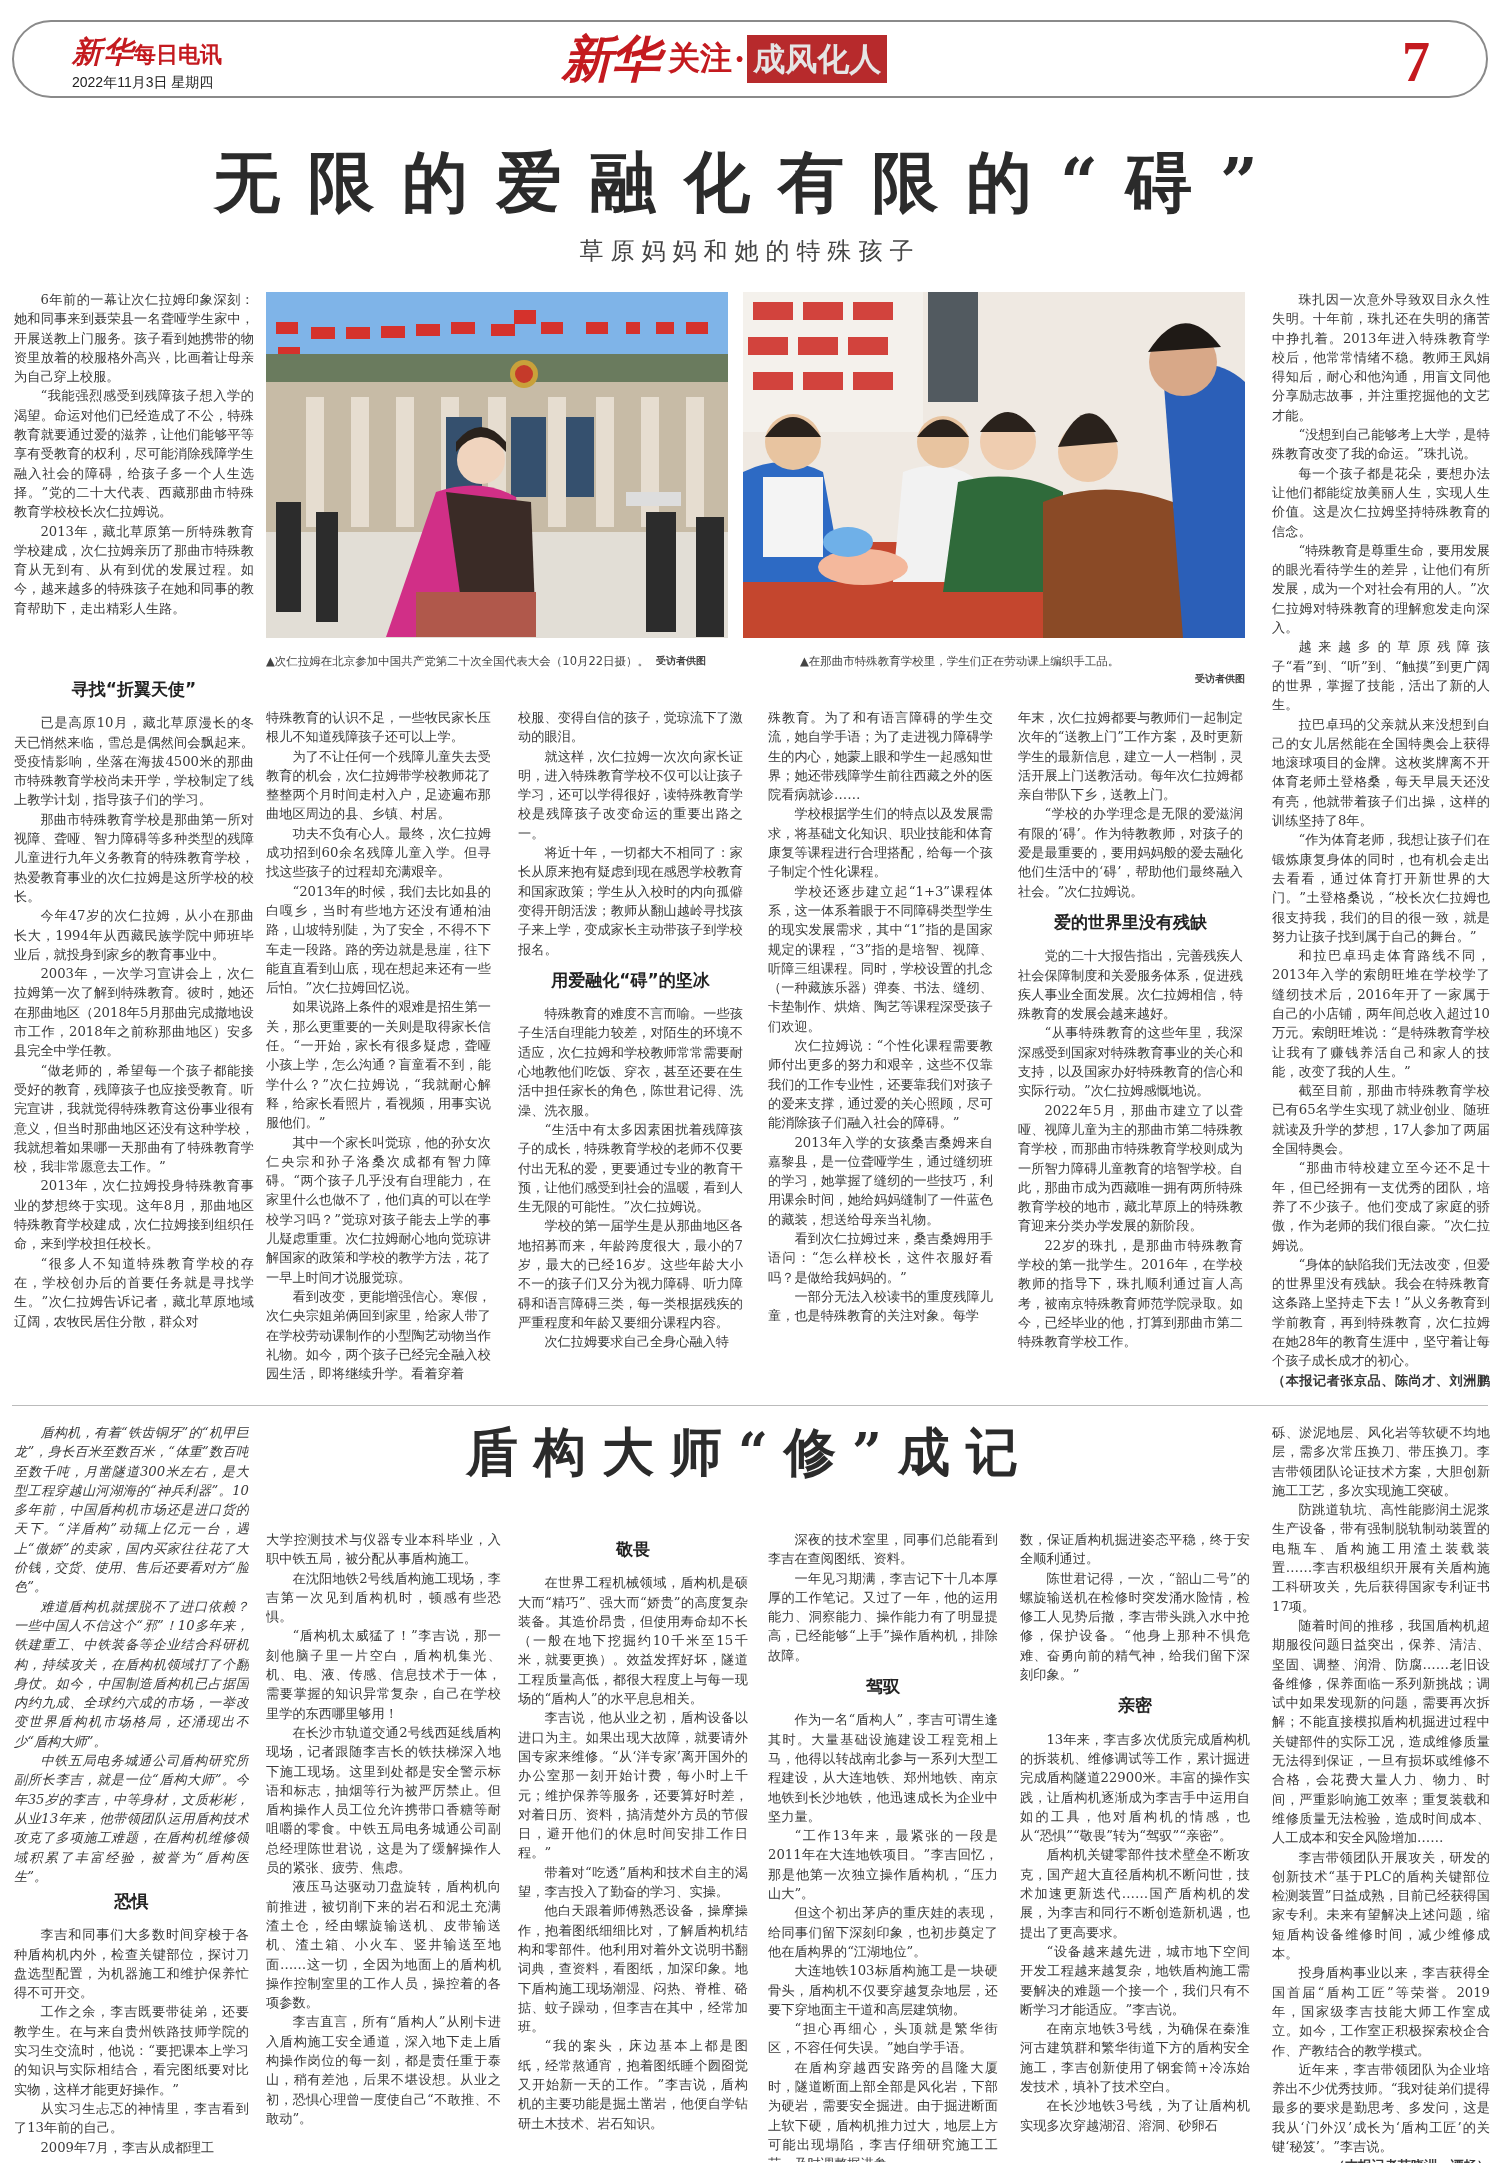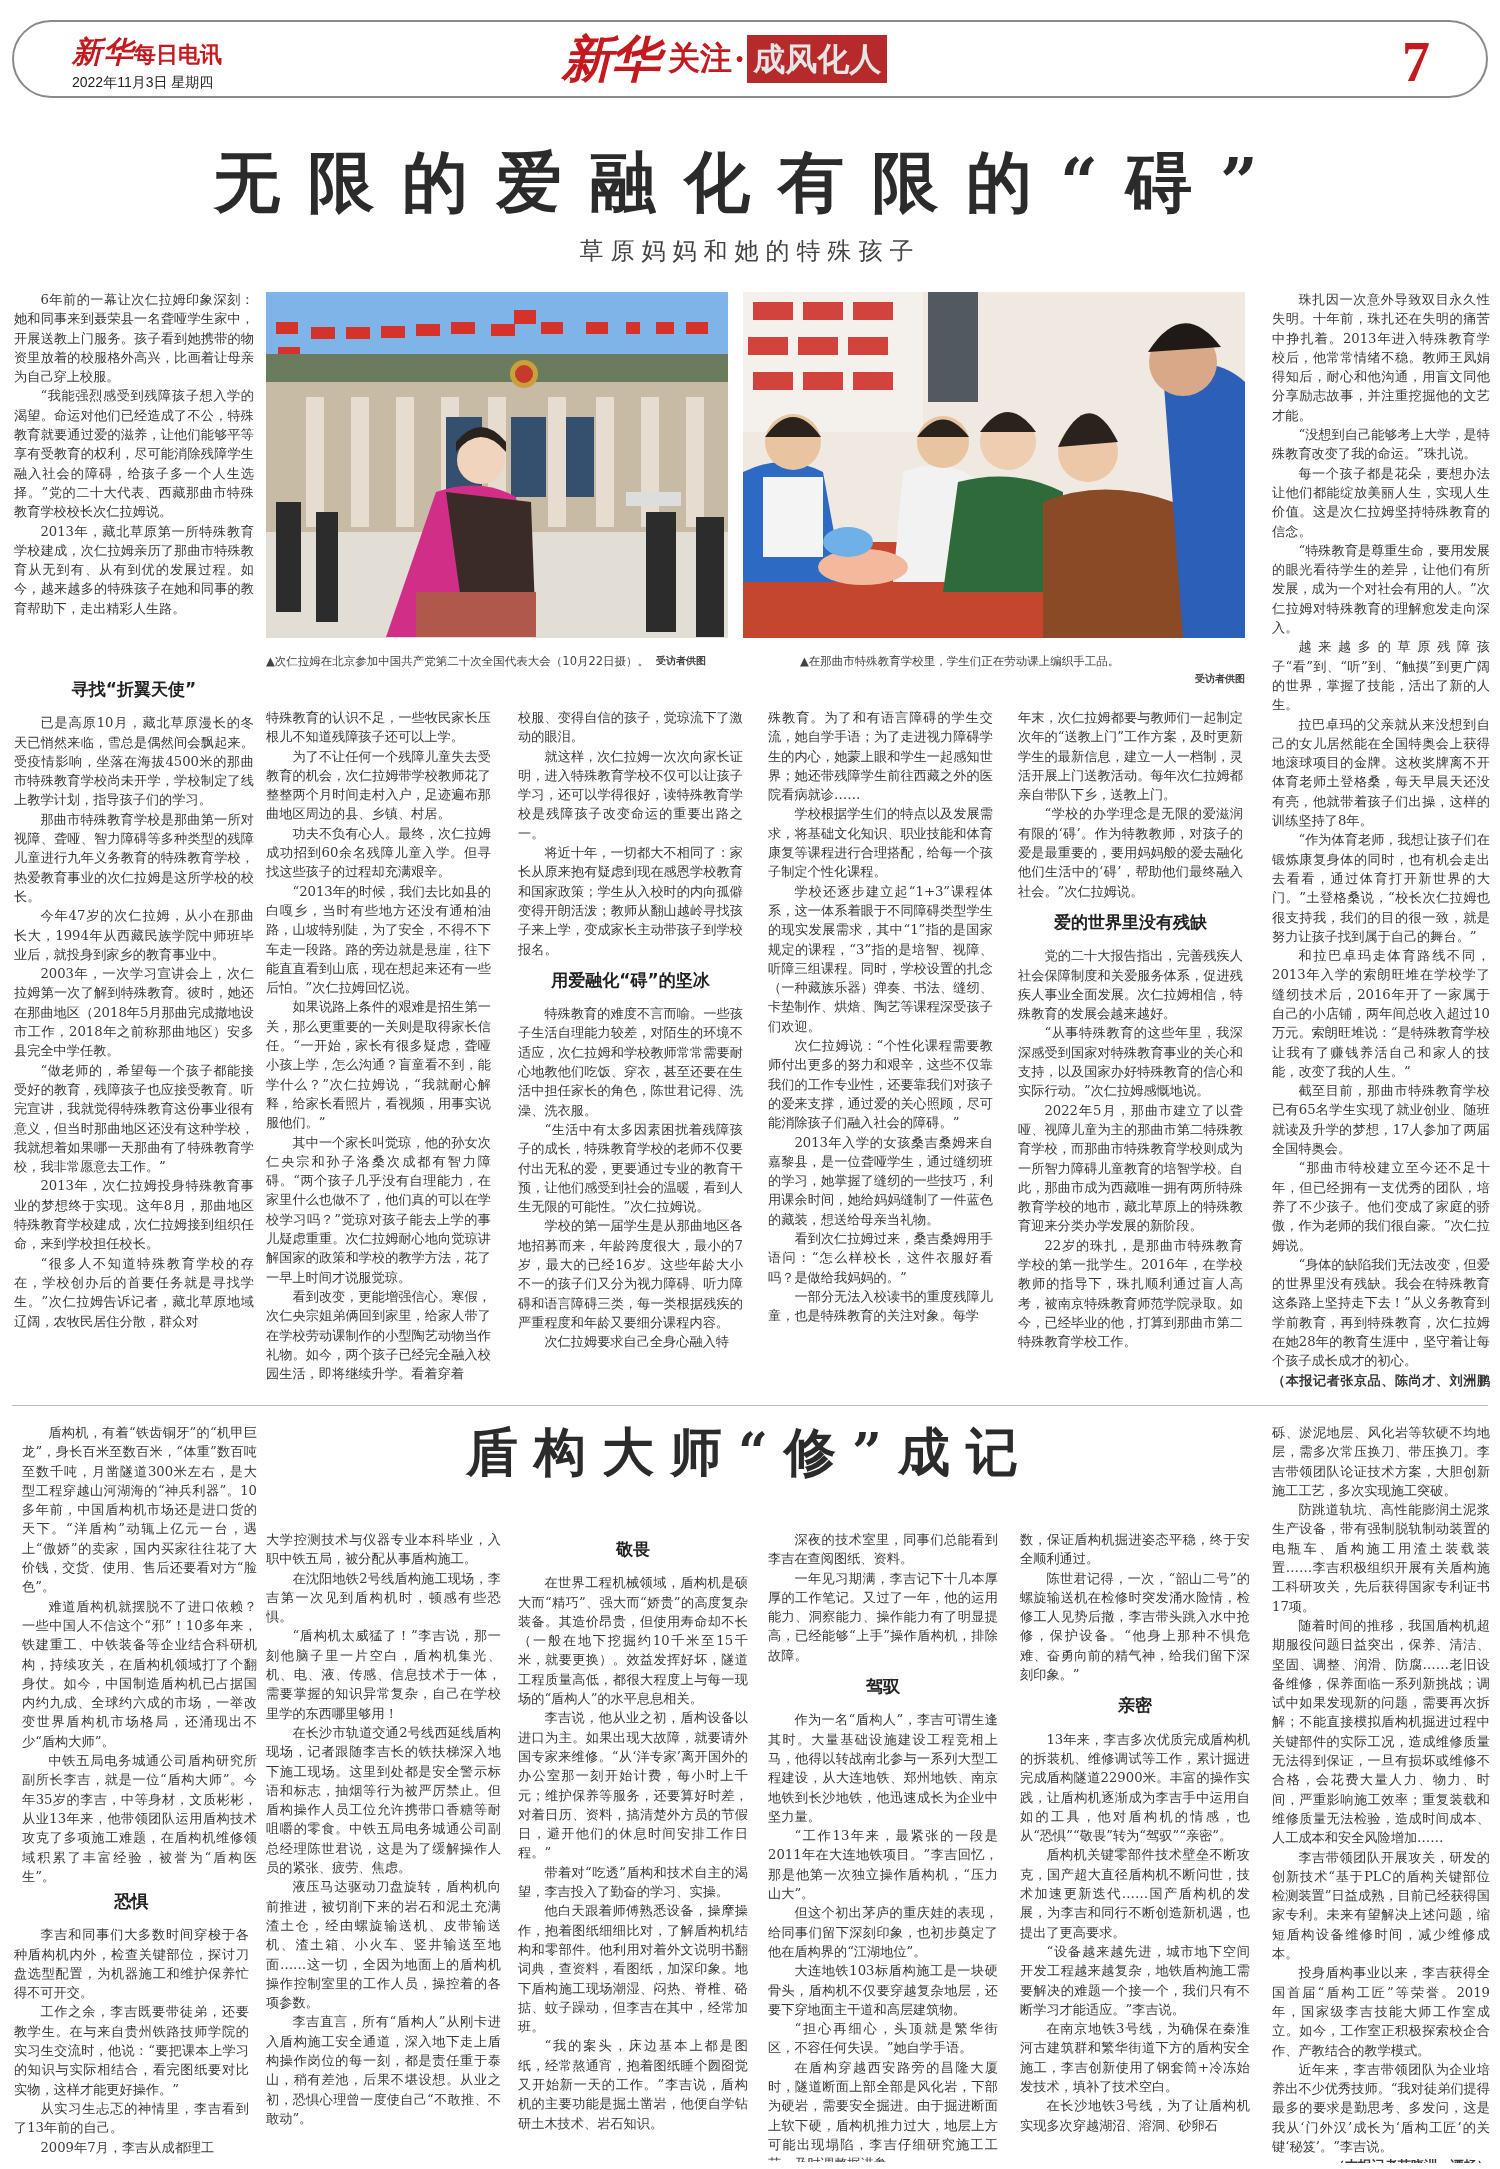--- a/index.html
+++ b/index.html
@@ -233,21 +233,21 @@
   <p>截至目前，那曲市特殊教育学校已有65名学生实现了就业创业、随班就读及升学的梦想，17人参加了两届全国特奥会。</p>
   <p>“那曲市特校建立至今还不足十年，但已经拥有一支优秀的团队，培养了不少孩子。他们变成了家庭的骄傲，作为老师的我们很自豪。”次仁拉姆说。</p>
   <p>“身体的缺陷我们无法改变，但爱的世界里没有残缺。我会在特殊教育这条路上坚持走下去！”从义务教育到学前教育，再到特殊教育，次仁拉姆在她28年的教育生涯中，坚守着让每个孩子成长成才的初心。</p>
   <p class="noindent credit">（本报记者张京品、陈尚才、刘洲鹏　参与记者：金一清）</p>
 </div>
 
 <div class="divider" style="top:1405px;"></div>
 
 <div class="headline h2">盾构大师“修”成记</div>
 
-<div class="col" style="left:22px; top:1423px; width:235px; height:460px;">
+<div class="col" style="left:14px; top:1423px; width:235px; height:460px;font-style:italic;">
   <p>盾构机，有着“铁齿铜牙”的“机甲巨龙”，身长百米至数百米，“体重”数百吨至数千吨，月凿隧道300米左右，是大型工程穿越山河湖海的“神兵利器”。10多年前，中国盾构机市场还是进口货的天下。“洋盾构”动辄上亿元一台，遇上“傲娇”的卖家，国内买家往往花了大价钱，交货、使用、售后还要看对方“脸色”。</p>
   <p>难道盾构机就摆脱不了进口依赖？一些中国人不信这个“邪”！10多年来，铁建重工、中铁装备等企业结合科研机构，持续攻关，在盾构机领域打了个翻身仗。如今，中国制造盾构机已占据国内约九成、全球约六成的市场，一举改变世界盾构机市场格局，还涌现出不少“盾构大师”。</p>
   <p>中铁五局电务城通公司盾构研究所副所长李吉，就是一位“盾构大师”。今年35岁的李吉，中等身材，文质彬彬，从业13年来，他带领团队运用盾构技术攻克了多项施工难题，在盾构机维修领域积累了丰富经验，被誉为“盾构医生”。</p>
 </div>
 <div class="col" style="left:14px; top:1880px; width:235px; height:282px;">
   <p class="sect">恐惧</p>
   <p>李吉和同事们大多数时间穿梭于各种盾构机内外，检查关键部位，探讨刀盘选型配置，为机器施工和维护保养忙得不可开交。</p>
   <p>工作之余，李吉既要带徒弟，还要教学生。在与来自贵州铁路技师学院的实习生交流时，他说：“要把课本上学习的知识与实际相结合，看完图纸要对比实物，这样才能更好操作。”</p>
   <p>从实习生忐忑的神情里，李吉看到了13年前的自己。</p>
   <p>2009年7月，李吉从成都理工</p>

